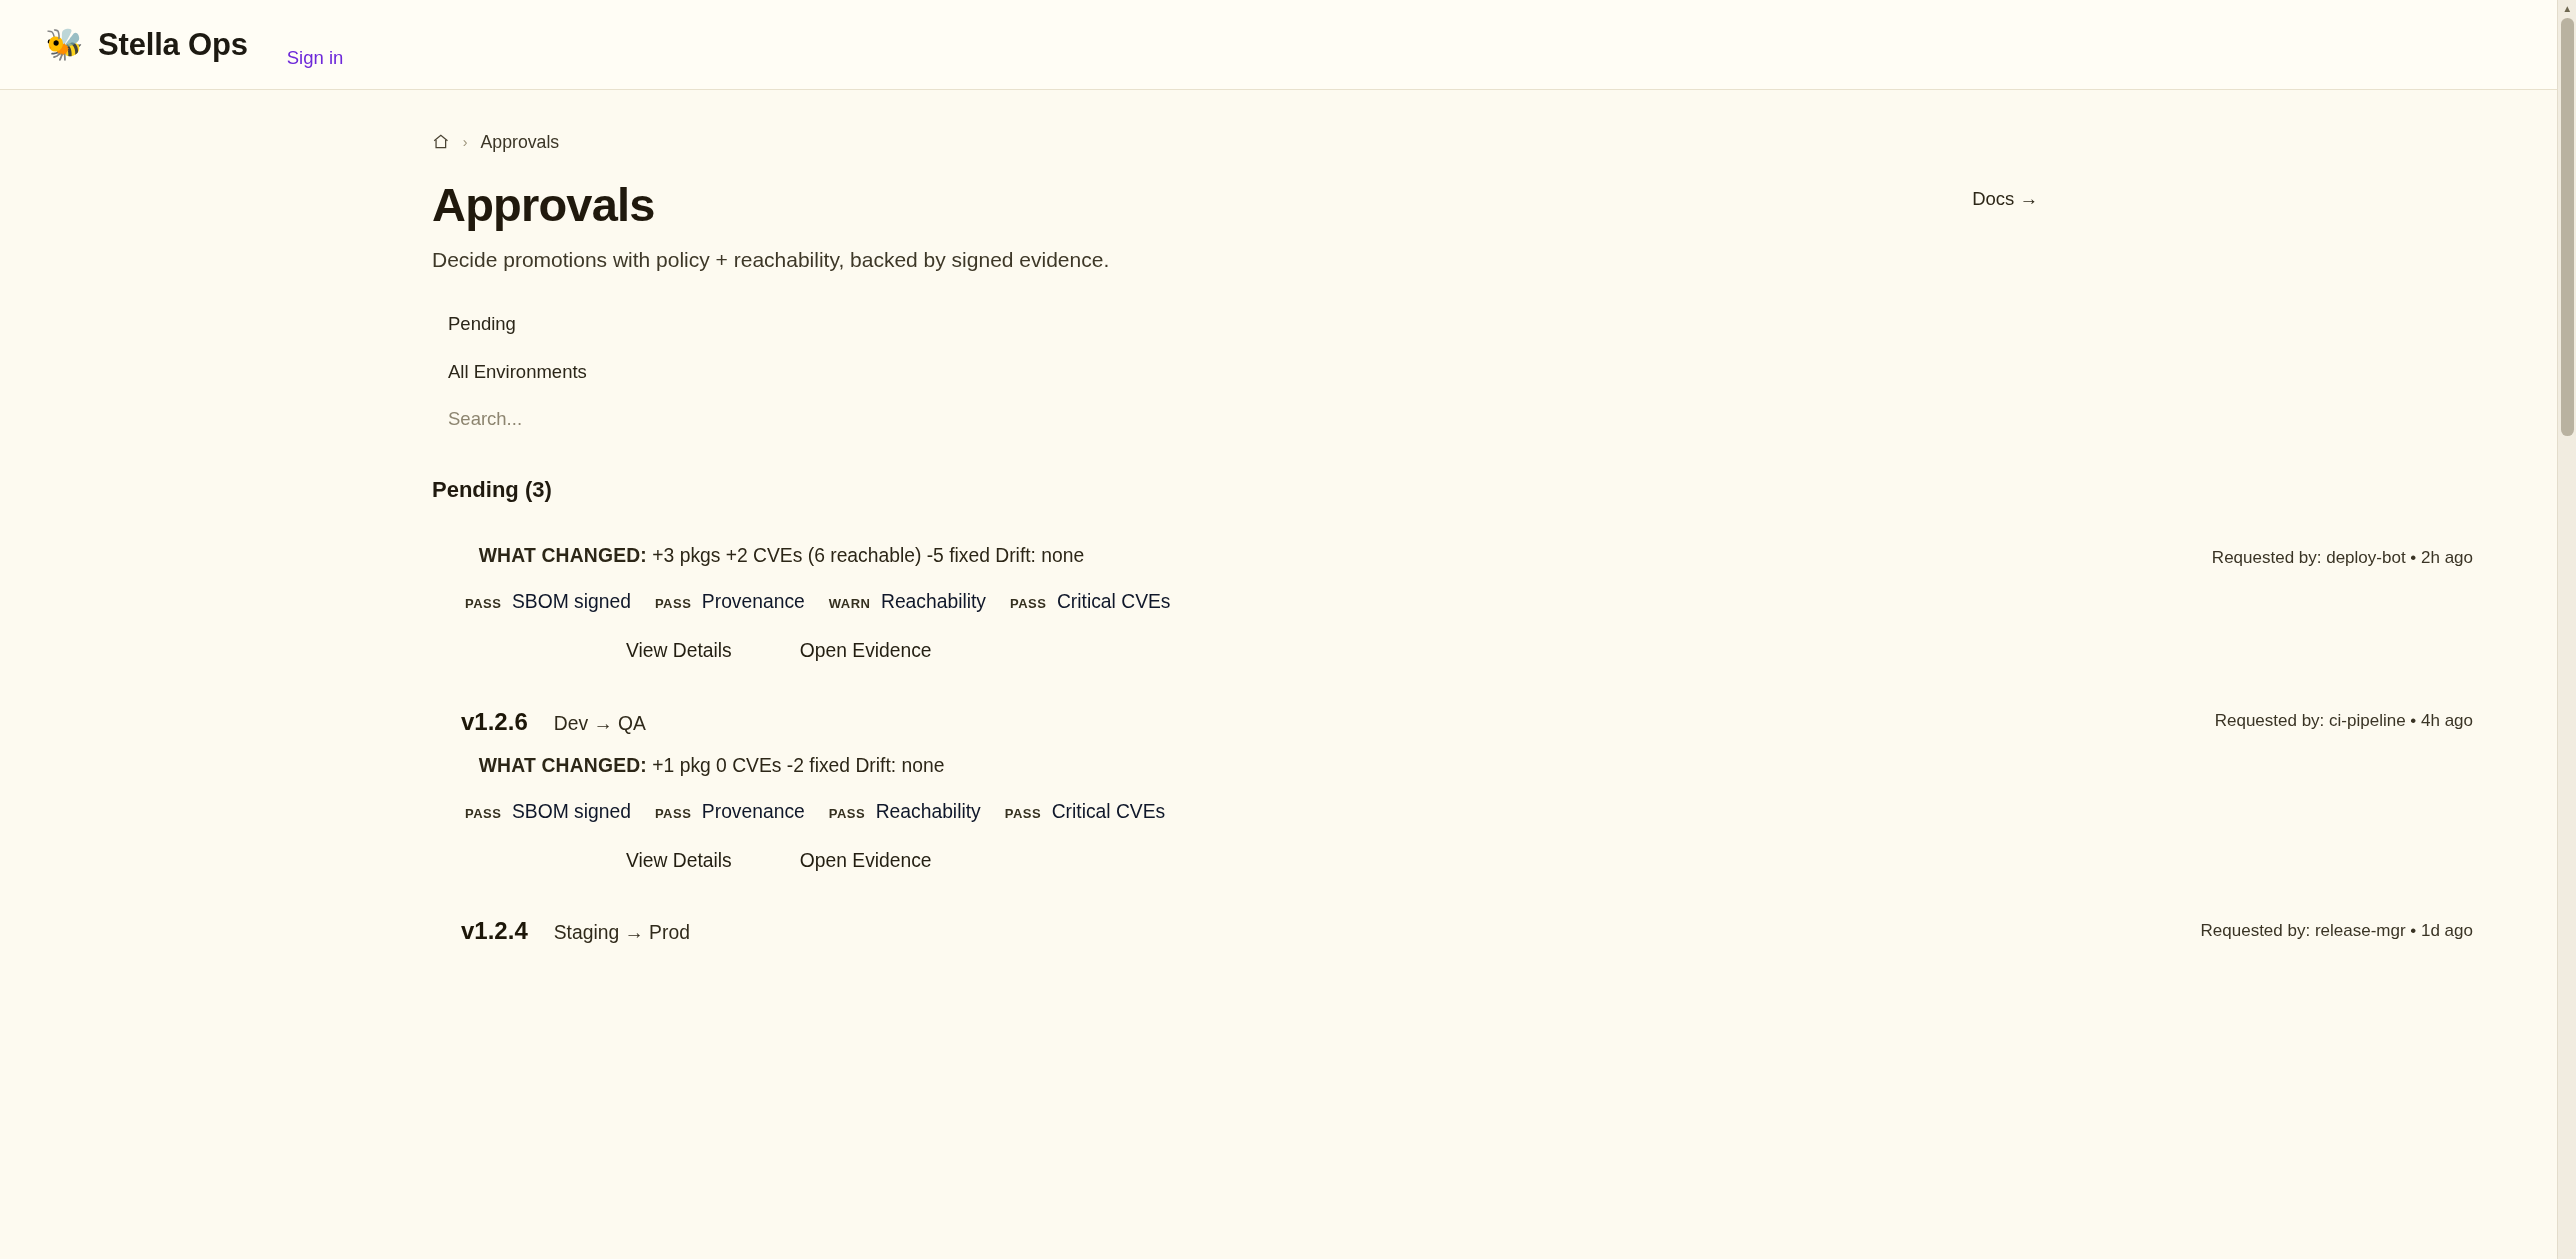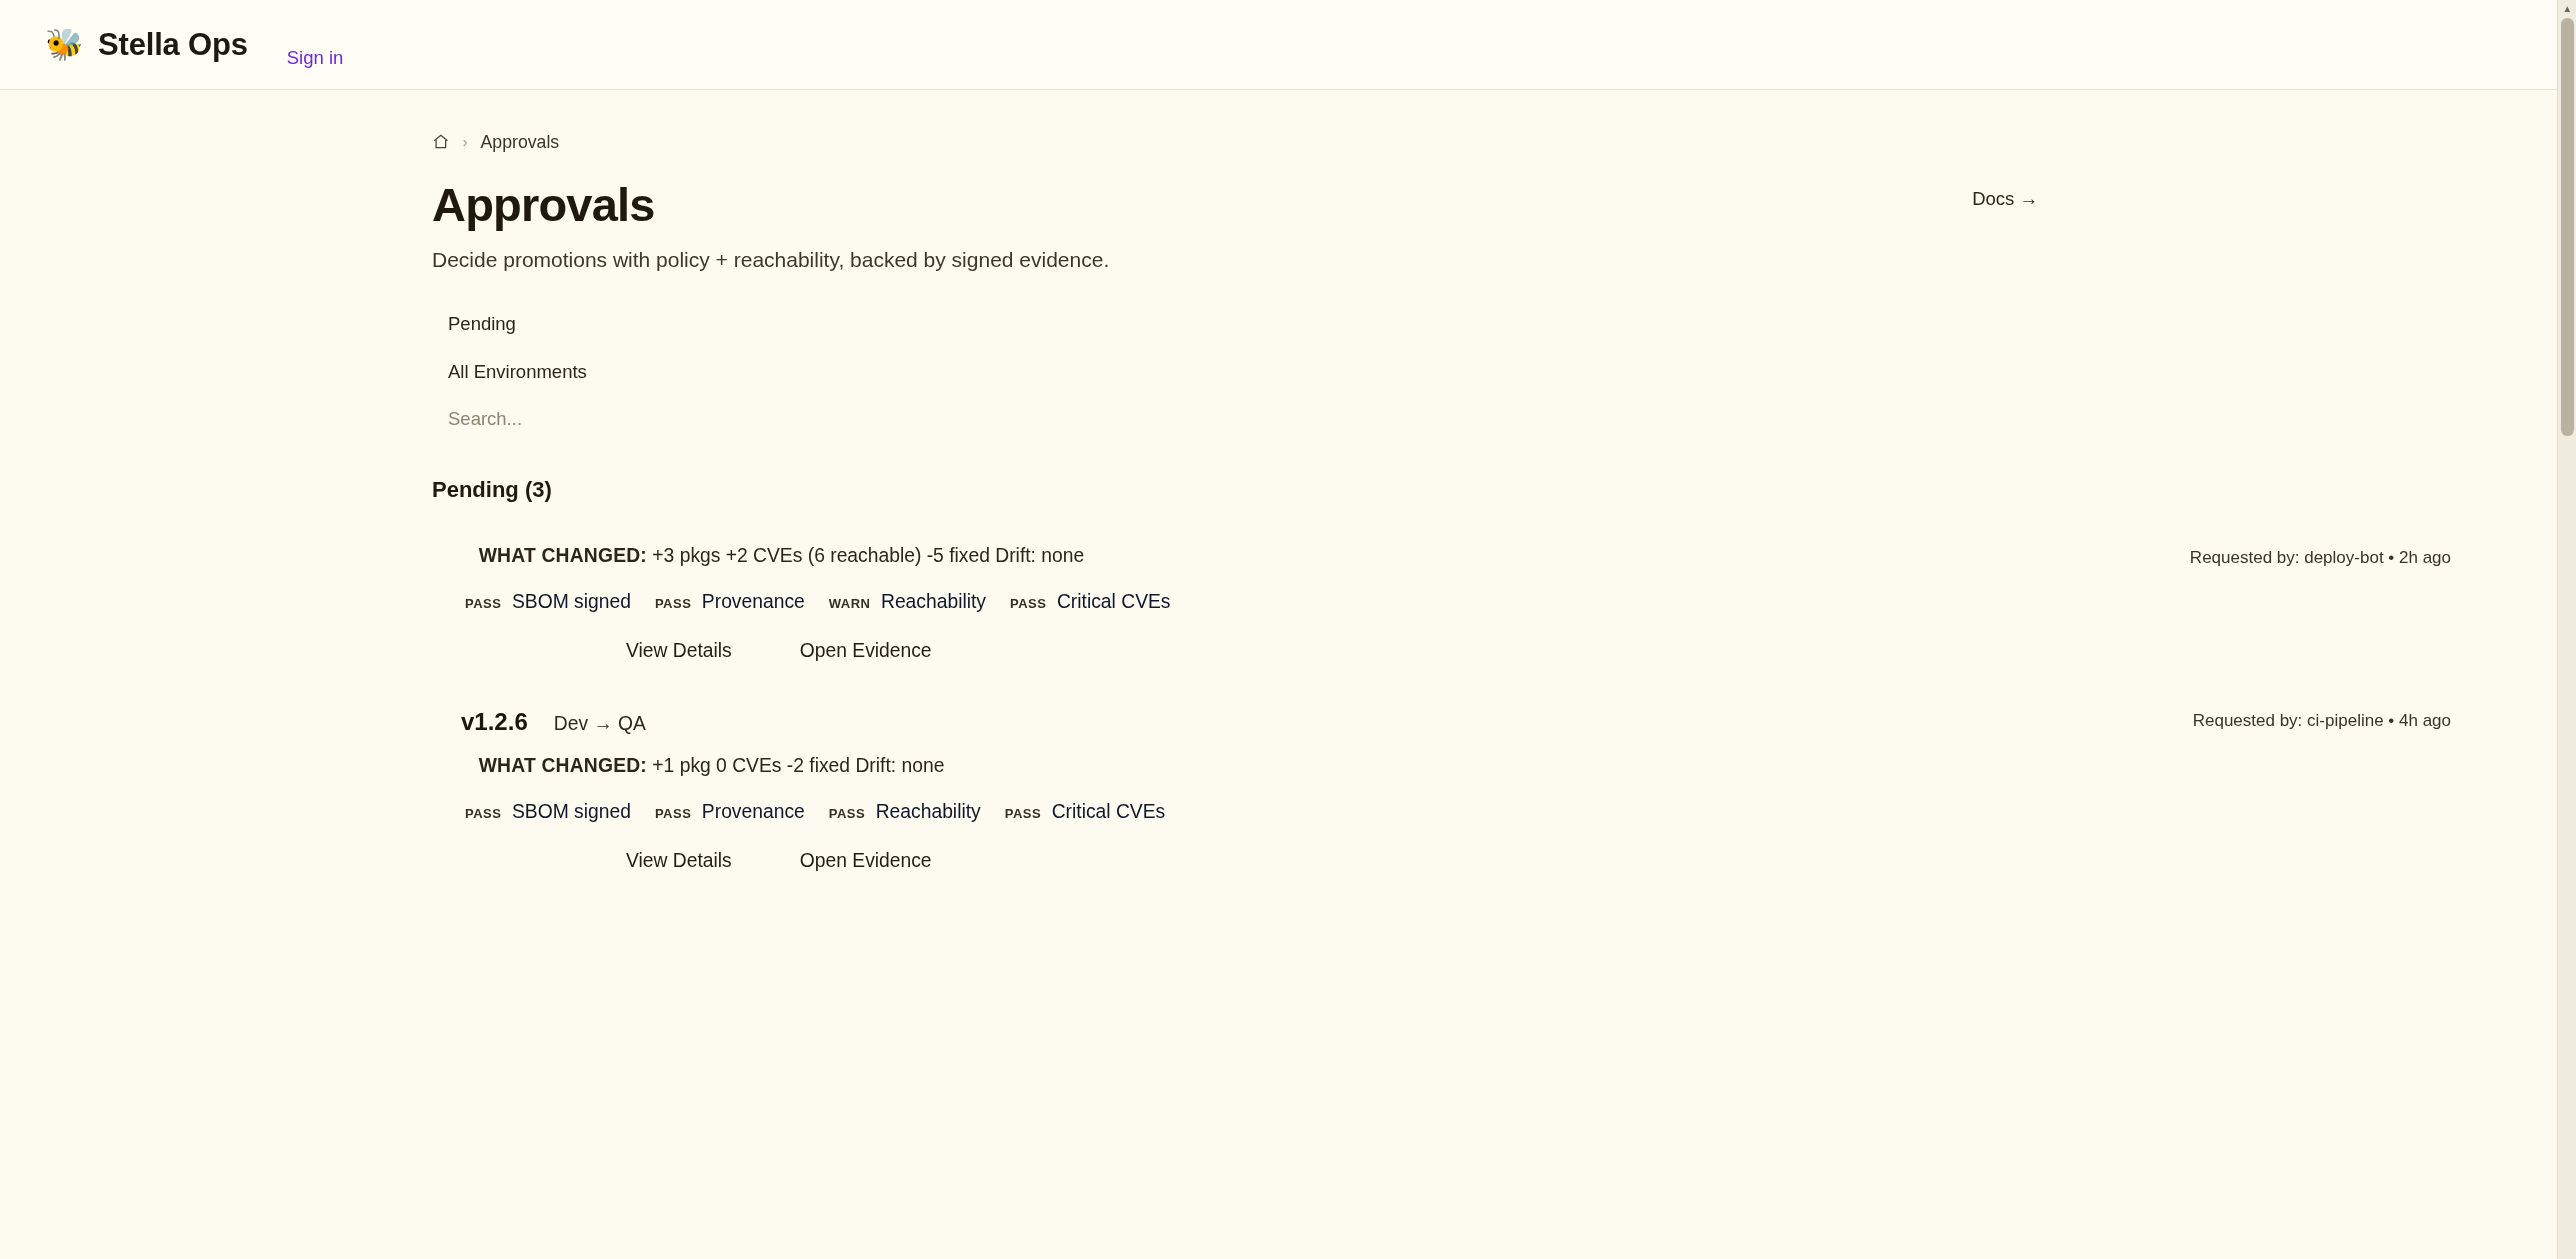--- a/index.html
+++ b/index.html
@@ -163,21 +163,21 @@
     font-size: 24px;
     font-weight: bold;
     color: #1d1709;
   }
   .promotion {
     font-size: 19.3px;
     color: #302a1b;
   }
   .requested {
     position: absolute;
-    right: 58px;
+    right: 36px;
     top: 3.2px;
     font-size: 17px;
     color: #3a3425;
     white-space: nowrap;
   }
   .changed {
     margin-top: 19.3px;
     padding-left: 17.7px;
     font-size: 19.3px;
     color: #2c2617;
@@ -347,20 +347,27 @@
           <span class="gate-badge pass">PASS</span>
           <span class="gate-label">Critical CVEs</span>
         </div>
       </div>
       <div class="actions">
         <button class="action-btn">View Details</button>
         <button class="action-btn">Open Evidence</button>
       </div>
     </div>
 
+    <div class="card">
+      <div class="card-head">
+        <span class="version">v1.2.4</span>
+        <span class="promotion">Staging → Prod</span>
+      </div>
+      <div class="requested">Requested by: release-mgr • 1d ago</div>
+    </div>
 
   </div>
 </div>
 
 <div class="scrollbar">
   <div class="scroll-arrow">▲</div>
   <div class="scroll-thumb"></div>
 </div>
 
 

